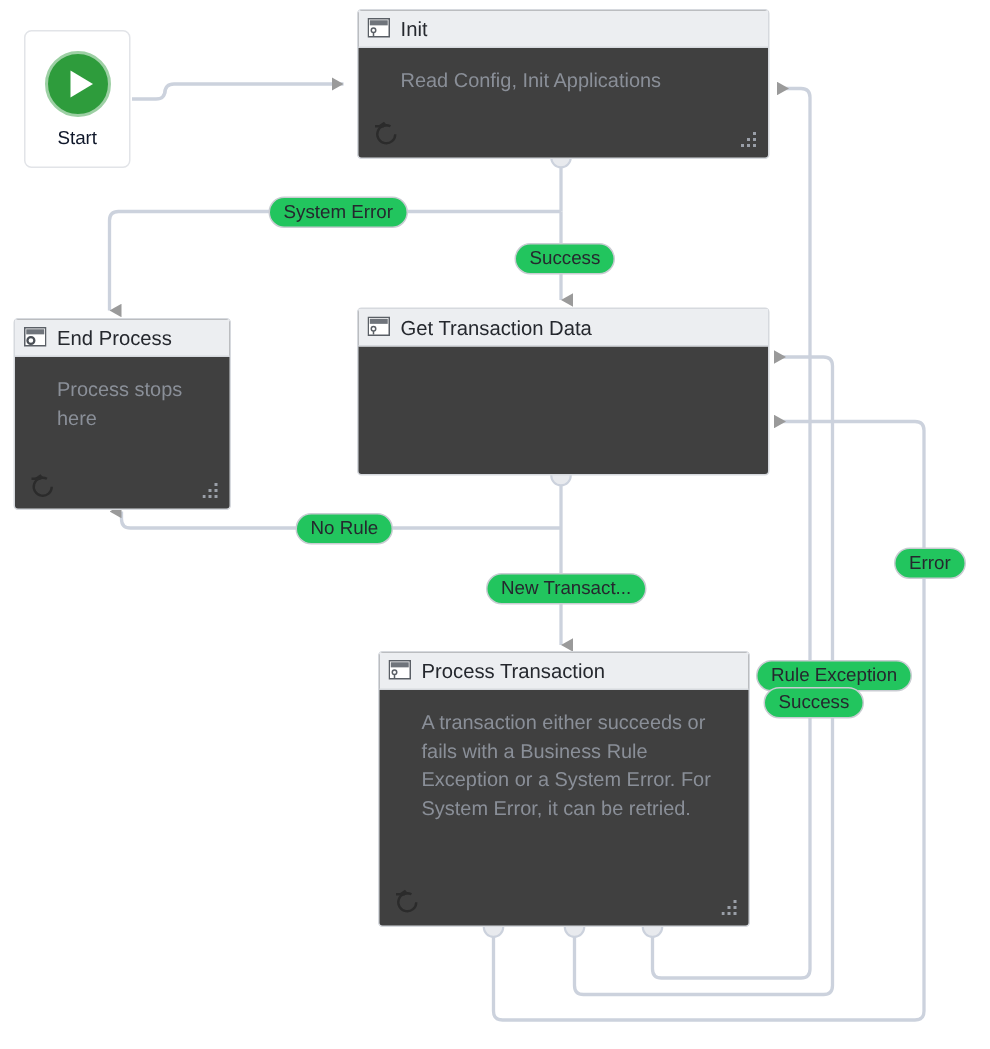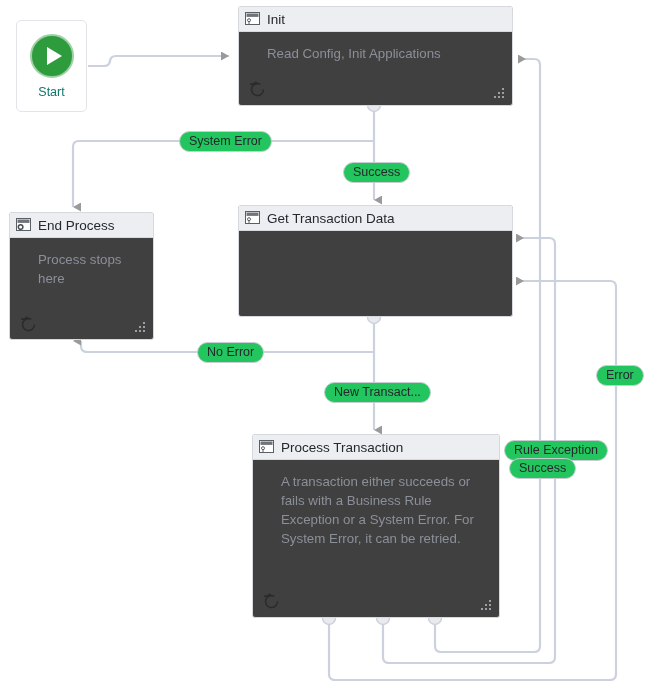--- a/index.html
+++ b/index.html
@@ -105,21 +105,21 @@
   .start-tri {
     width: 0;
     height: 0;
     border-left: 15px solid #ffffff;
     border-top: 9px solid transparent;
     border-bottom: 9px solid transparent;
     margin-left: 5px;
   }
   .start-label {
     font-size: 12.5px;
-    color: #0f766e;
+    color: #0f172a;
     margin-top: 7px;
   }
 
   
   .pill {
     position: absolute;
     background: #22c55e;
     border: 1px solid #c9ccd2;
     border-radius: 11px;
     height: 21px;
@@ -290,21 +290,21 @@
             <rect x="8" y="8" width="2" height="2"></rect>
         </g>
       </svg>
     </div>
   </div>
 
   <div class="pill" style="left:179px; top:131px;">System Error</div>
 
   <div class="pill" style="left:343px; top:162px;">Success</div>
 
-  <div class="pill" style="left:197px; top:342px;">No Error</div>
+  <div class="pill" style="left:197px; top:342px;">No Rule</div>
 
   <div class="pill" style="left:504px; top:440px;">Rule Exception</div>
 
   <div class="pill" style="left:324px; top:382px;">New Transact...</div>
 
   <div class="pill" style="left:509px; top:458px;">Success</div>
 
   <div class="pill" style="left:596px; top:365px;">Error</div>
 
 </div>

